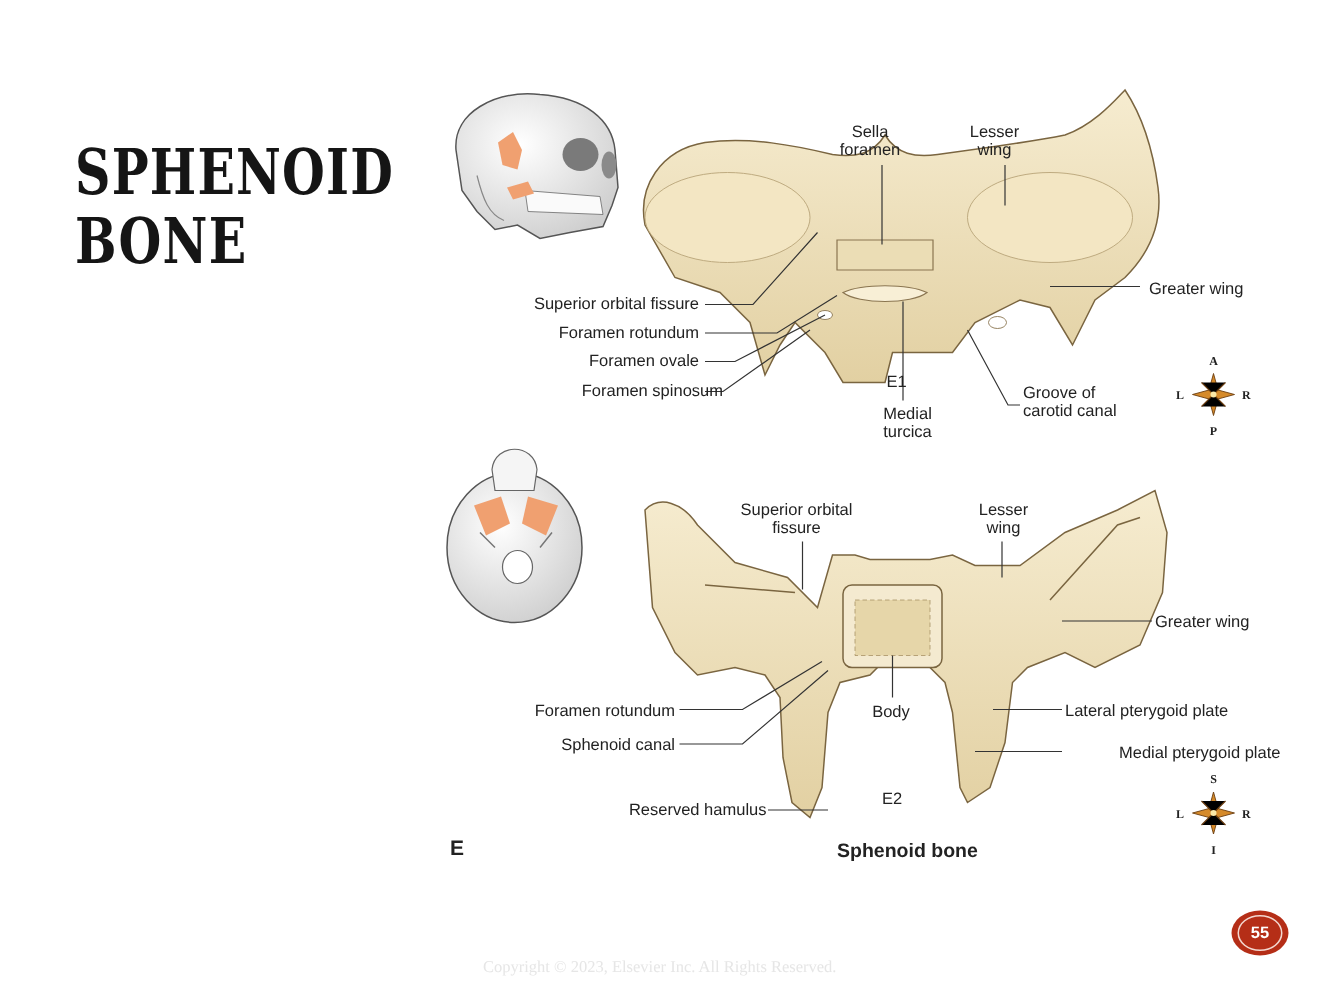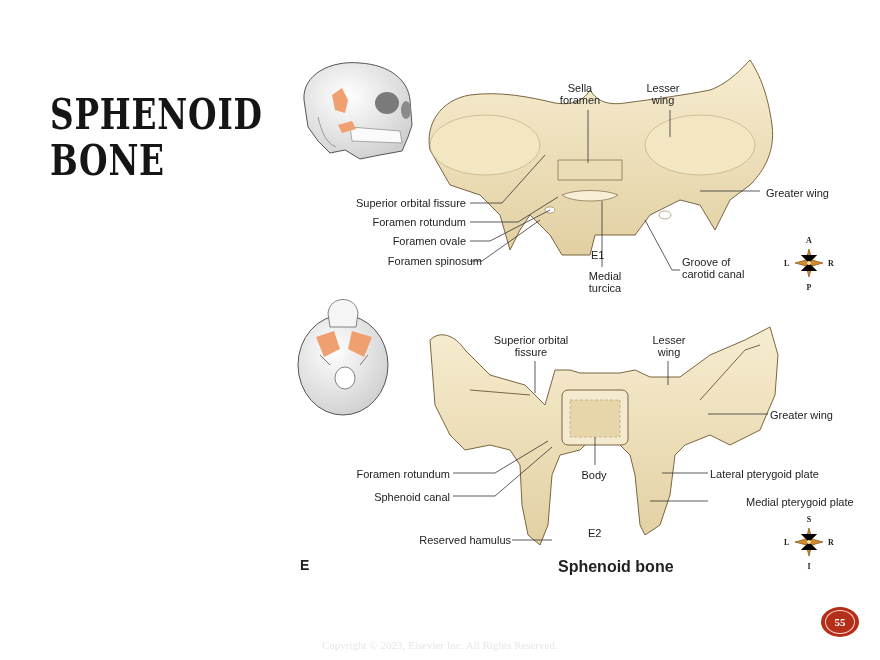--- a/index.html
+++ b/index.html
@@ -17,36 +17,36 @@
 
   .figure { position: absolute; left: 290px; top: 55px; width: 580px; height: 530px; }
   .figure svg { position: absolute; left: 0; top: 0; }
 
   .lbl {
     position: absolute; font-size: 11px; line-height: 12px; color: #222;
     white-space: nowrap;
   }
   .lbl.c { text-align: center; transform: translateX(-50%); }
   .lbl.r { text-align: right; transform: translateX(-100%); }
-  .lbl.bold { font-weight: bold; font-size: 16px; }
+  .lbl.bold { font-weight: bold; font-size: 13px; }
   .fig-letter { font-weight: bold; font-size: 14px; }
 
   .copyright {
     position: absolute; left: 322px; top: 639px; font-family: "Liberation Serif", serif;
     font-size: 11px; color: #e6e6e6;
   }
   .page-badge {
     position: absolute; left: 821px; top: 607px; width: 38px; height: 30px;
     border-radius: 50%; background: #b52e17; display: flex; align-items: center; justify-content: center;
   }
   .page-badge::before {
     content: ""; position: absolute; left: 4px; top: 3px; right: 4px; bottom: 3px;
     border: 1.5px solid #f3d7cf; border-radius: 50%;
   }
-  .page-badge span { position: relative; color: #fff; font-size: 11px; font-weight: bold; font-family: Liberation Serif, serif; }
+  .page-badge span { position: relative; color: #fff; font-size: 11px; font-weight: bold; }
 </style>
 </head>
 <body>
 
 <h1 class="slide-title">
   <span>Sphenoid</span>
   <span>Bone</span>
 </h1>
 
 <div class="figure">

